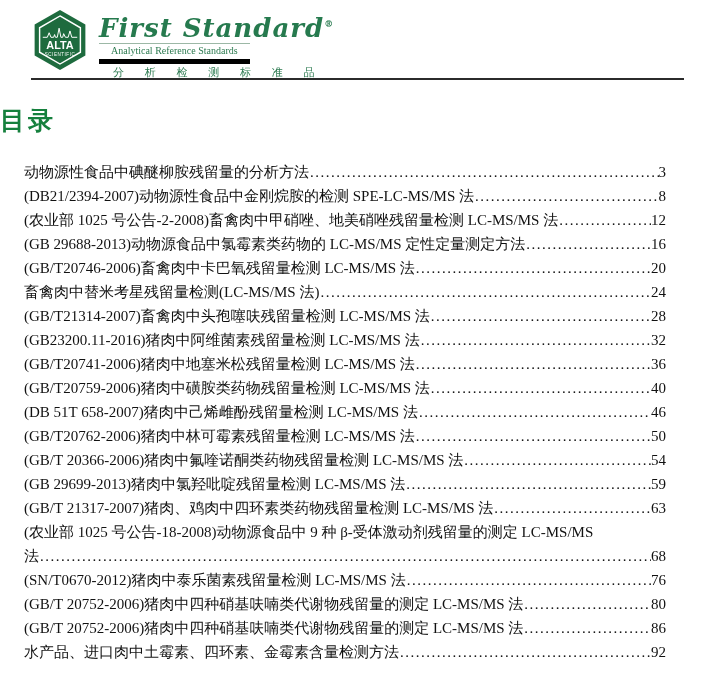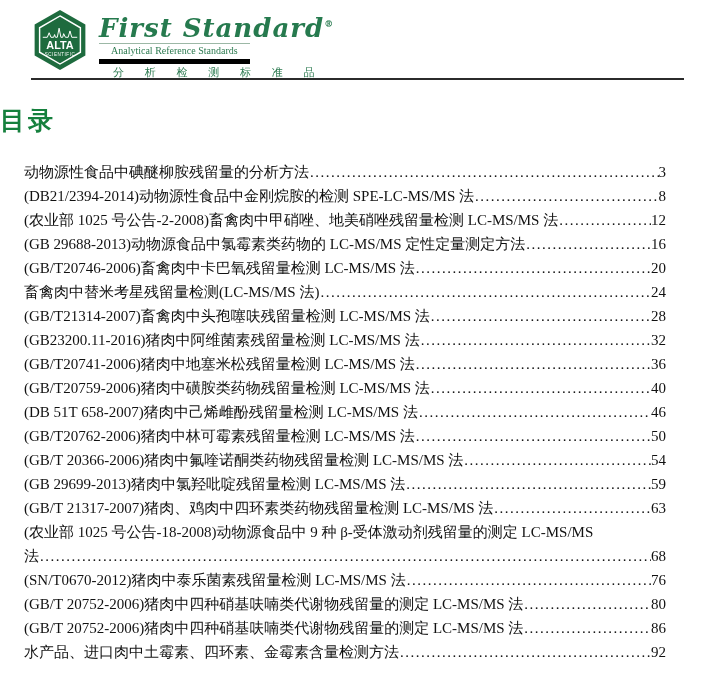--- a/index.html
+++ b/index.html
@@ -145,21 +145,21 @@
 
   <div class="doc-title">目录</div>
 
   <div class="toc">
       <div class="toc-row">
     <span class="toc-text">动物源性食品中碘醚柳胺残留量的分析方法</span>
     <span class="toc-dots">............................................................................................................................................................................................................................</span>
     <span class="toc-page">3</span>
   </div>
       <div class="toc-row">
-    <span class="toc-text">(DB21/2394-2014)动物源性食品中金刚烷胺的检测 SPE-LC-MS/MS 法</span>
+    <span class="toc-text">(DB21/2394-2007)动物源性食品中金刚烷胺的检测 SPE-LC-MS/MS 法</span>
     <span class="toc-dots">............................................................................................................................................................................................................................</span>
     <span class="toc-page">8</span>
   </div>
       <div class="toc-row">
     <span class="toc-text">(农业部 1025 号公告-2-2008)畜禽肉中甲硝唑、地美硝唑残留量检测 LC-MS/MS 法</span>
     <span class="toc-dots">............................................................................................................................................................................................................................</span>
     <span class="toc-page">12</span>
   </div>
       <div class="toc-row">
     <span class="toc-text">(GB 29688-2013)动物源食品中氯霉素类药物的 LC-MS/MS 定性定量测定方法</span>

